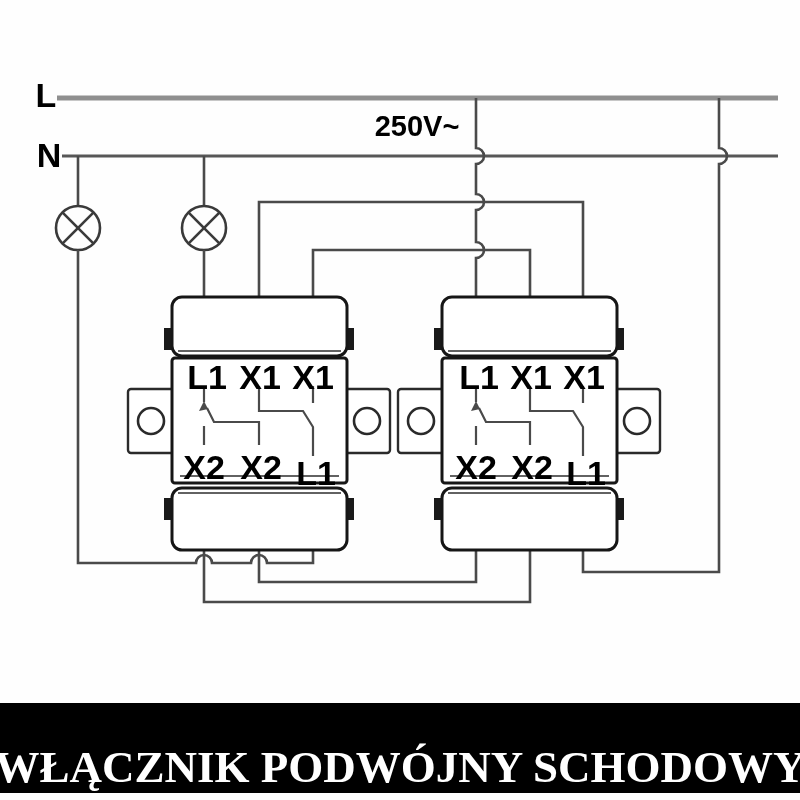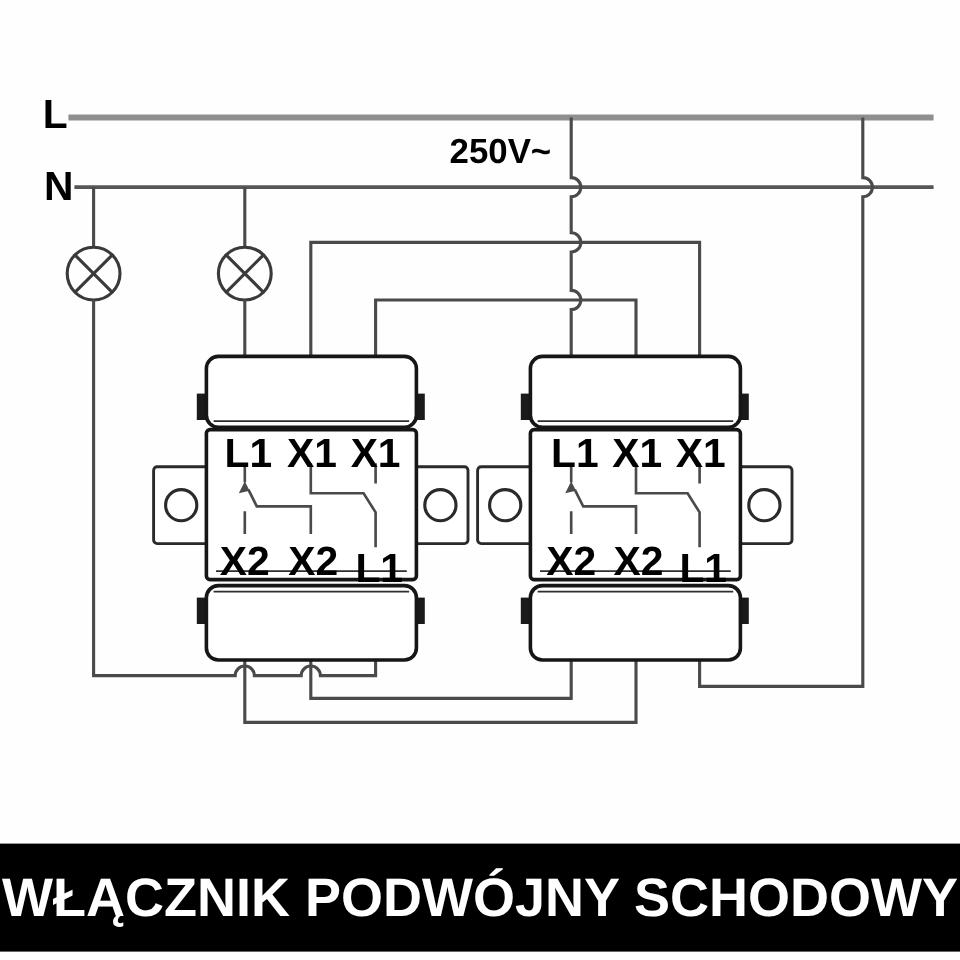--- a/index.html
+++ b/index.html
@@ -1,21 +1,21 @@
 <!DOCTYPE html>
 <html><head>
 <meta charset="utf-8">
 <style>
   html,body { margin:0; padding:0; }
   body { width:800px; height:800px; background:#ffffff; font-family:"Liberation Sans", sans-serif; }
   .stage { position:relative; width:800px; height:800px; background:#fefefe; overflow:hidden; }
   .diagram-svg { position:absolute; top:0; left:0; }
   .title-bar {
     position:absolute; left:0; top:703px; width:800px; height:90px;
-    background:#000000; display:flex; align-items:center; justify-content:center;
+    background:#000000; display:flex; align-items:flex-end; justify-content:center;font-family:Liberation Serif, serif;
   }
   .title-bar span {
     color:#ffffff; font-weight:700; font-size:45px; white-space:nowrap; letter-spacing:0px;
   }
   text { font-family:"Liberation Sans", sans-serif; fill:#000000; }
   .lbl-power { font-size:34px; font-weight:700; }
   .lbl-volt  { font-size:29px; font-weight:700; }
   .lbl-term  { font-size:34px; font-weight:700; }
   .wire   { stroke:#4a4a4a; stroke-width:2.6; fill:none; }
   .mech   { stroke:#4a4a4a; stroke-width:2.2; fill:none; }

